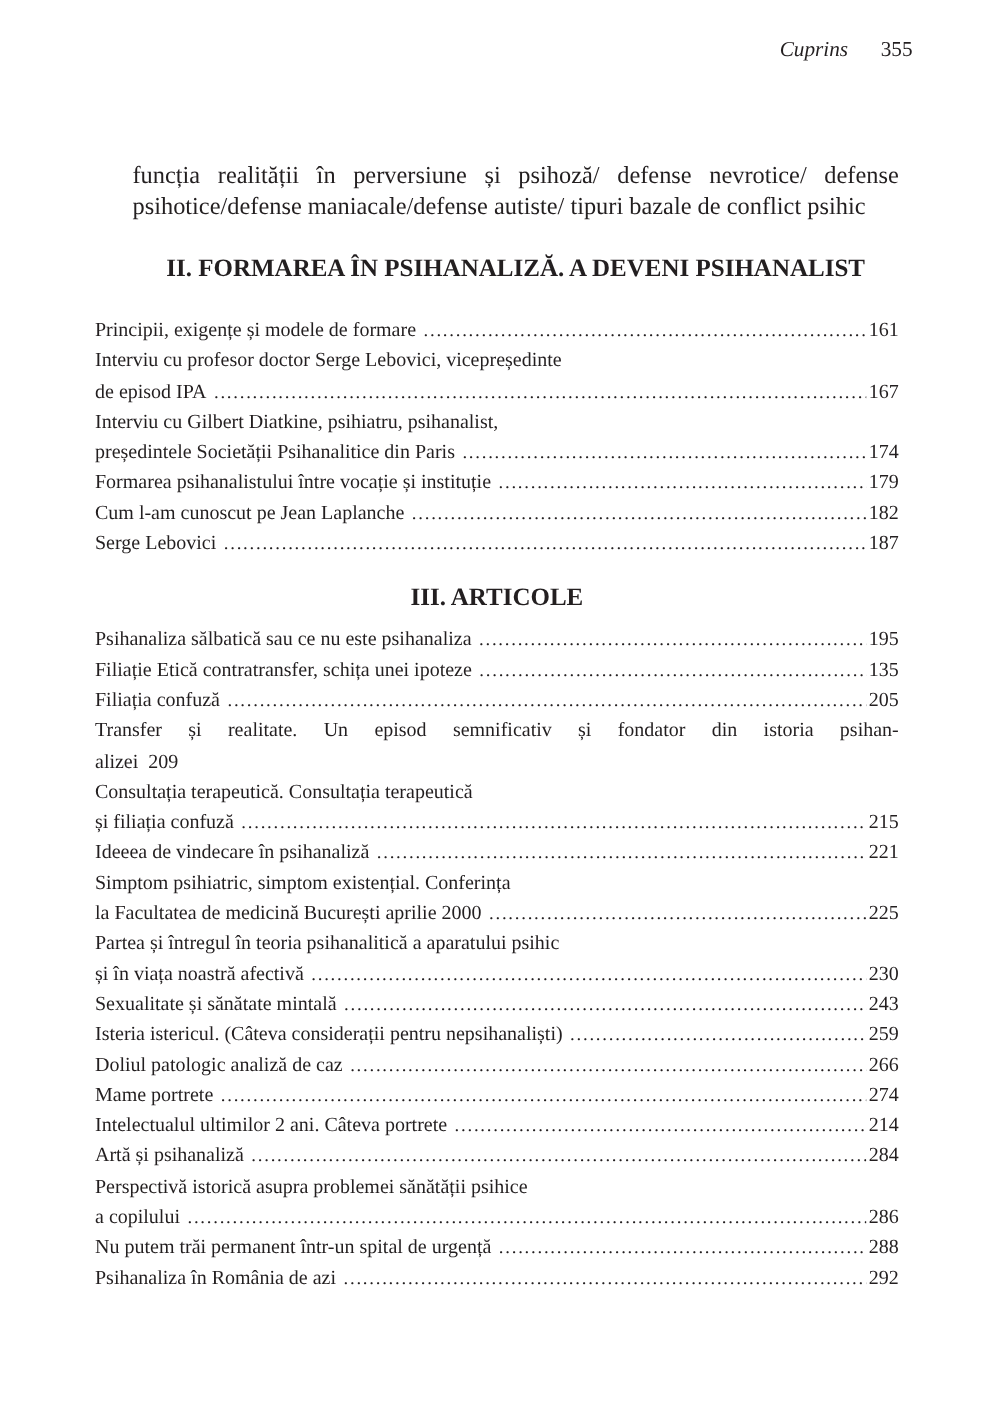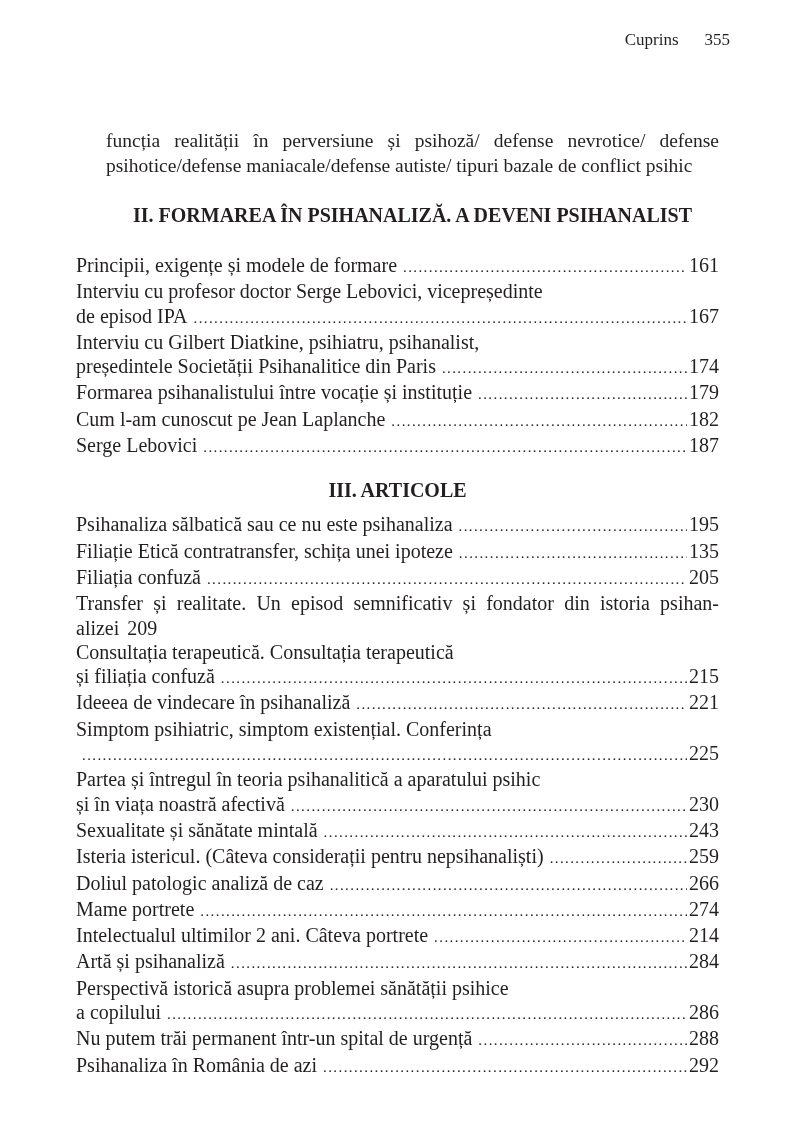--- a/index.html
+++ b/index.html
@@ -5,36 +5,36 @@
   html, body { margin: 0; padding: 0; background: #ffffff; }
   body {
     width: 800px; height: 1122px; position: relative; overflow: hidden;
     font-family: "Liberation Serif", "DejaVu Serif", serif;
     color: #231f20;
   }
   .running-head {
     position: absolute; top: 30px; right: 70px;
     font-size: 17px; display: flex; gap: 26px; align-items: baseline;
   }
-  .running-head .section { }
+  .running-head .section { font-style: italic; }
   .page {
     position: absolute; left: 76px; top: 128px; width: 643px;
   }
   .intro {
     font-size: 19.5px; line-height: 25px; text-align: justify;
     padding-left: 30px; margin: 0;
   }
   .section-heading {
     font-size: 20px; font-weight: bold; text-align: center;
     margin: 0; line-height: 26px;
   }
   .h2 { margin-top: 24px; margin-bottom: 25px; padding-left: 30px; }
   .h3 { margin-top: 18px; margin-bottom: 9px; }
   .toc { list-style: none; margin: 0; padding: 0; }
-  .entry { font-size: 20px; line-height: 24.3px; }
+  .entry { font-size: 16px; line-height: 24.3px; }
   .entry .line { display: block; white-space: nowrap; }
   .entry .last {
     display: flex; align-items: baseline; white-space: nowrap;
   }
   .entry .last .t { flex: 0 0 auto; }
   .entry .last .dots {
     flex: 1 1 auto; overflow: hidden; white-space: nowrap;
     margin: 0 2px 0 6px; letter-spacing: 1.4px; font-size: 15px;
   }
   .entry .last .dots::before {
@@ -144,20 +144,21 @@
       <li class="entry">
         <span class="last">
           <span class="t">Ideeea de vindecare în psihanaliză</span>
           <span class="dots"></span>
           <span class="pg">221</span>
         </span>
       </li>
       <li class="entry justified">
         <span class="line">Simptom psihiatric, simptom existențial. Conferința</span>
         <span class="last">
+          <span class="t">la Facultatea de medicină București  aprilie 2000</span>
           <span class="dots"></span>
           <span class="pg">225</span>
         </span>
       </li>
       <li class="entry justified">
         <span class="line">Partea și întregul în teoria psihanalitică a aparatului psihic</span>
         <span class="last">
           <span class="t">și în viața noastră afectivă</span>
           <span class="dots"></span>
           <span class="pg">230</span>

